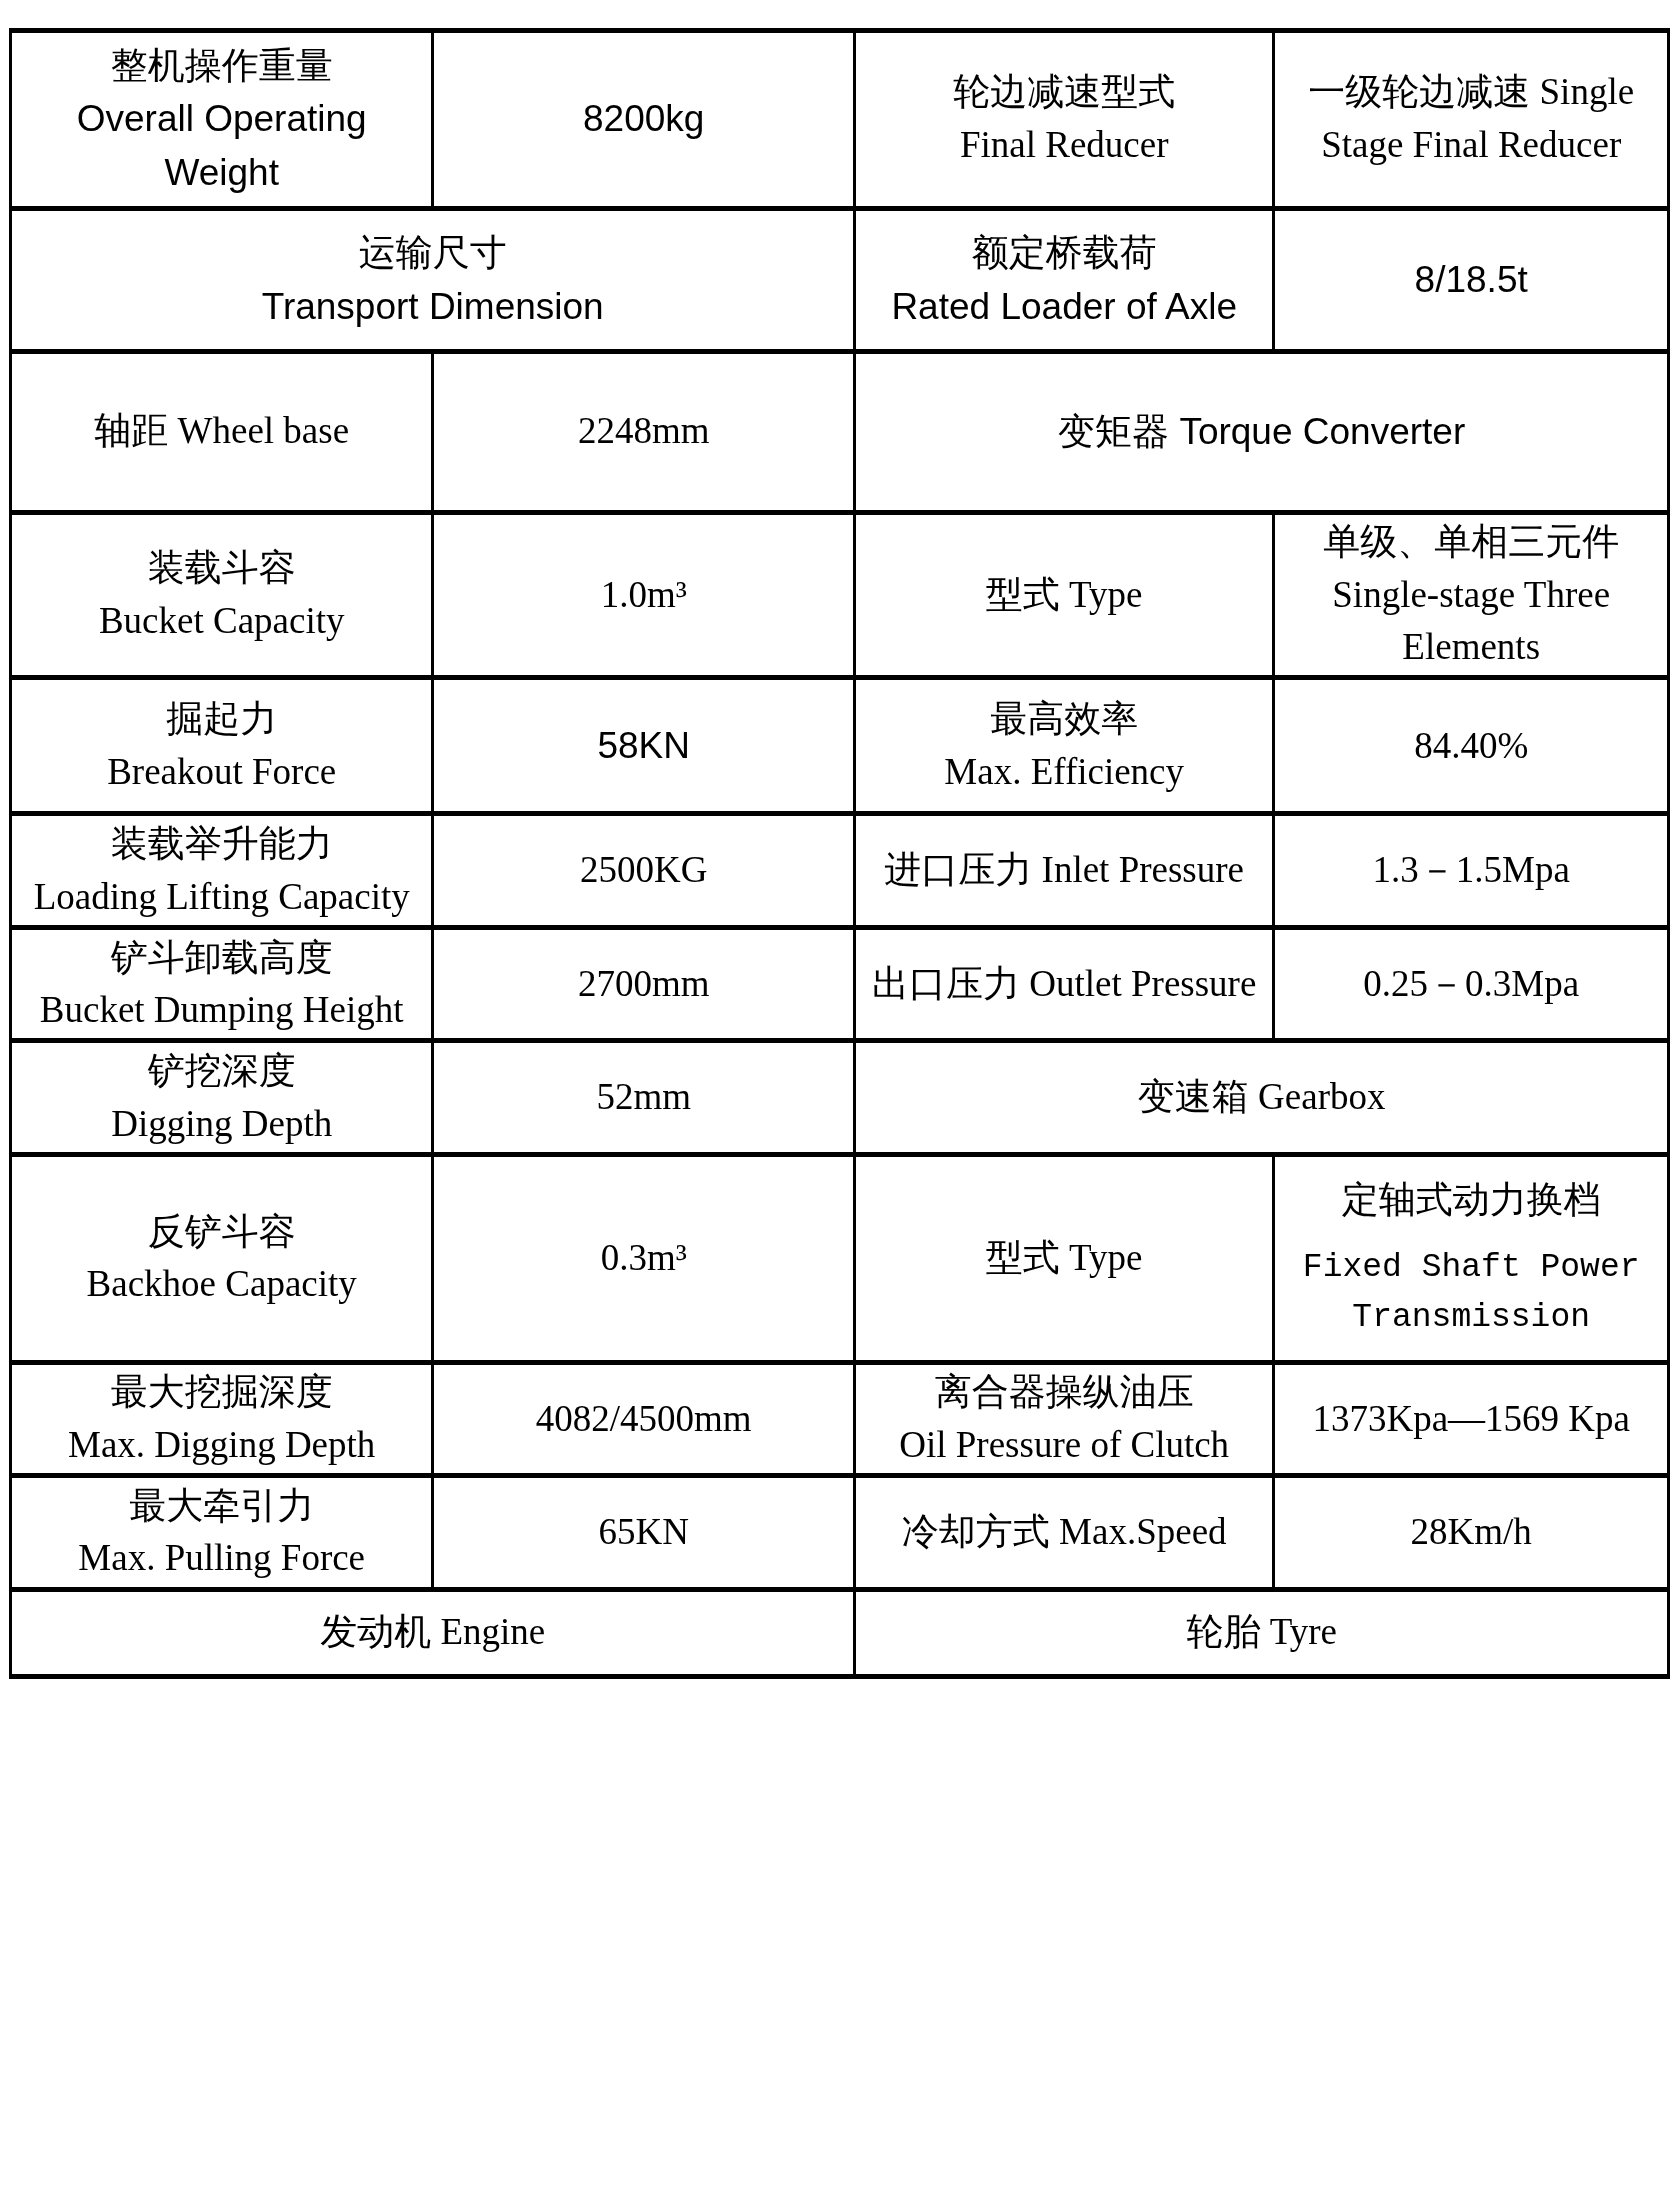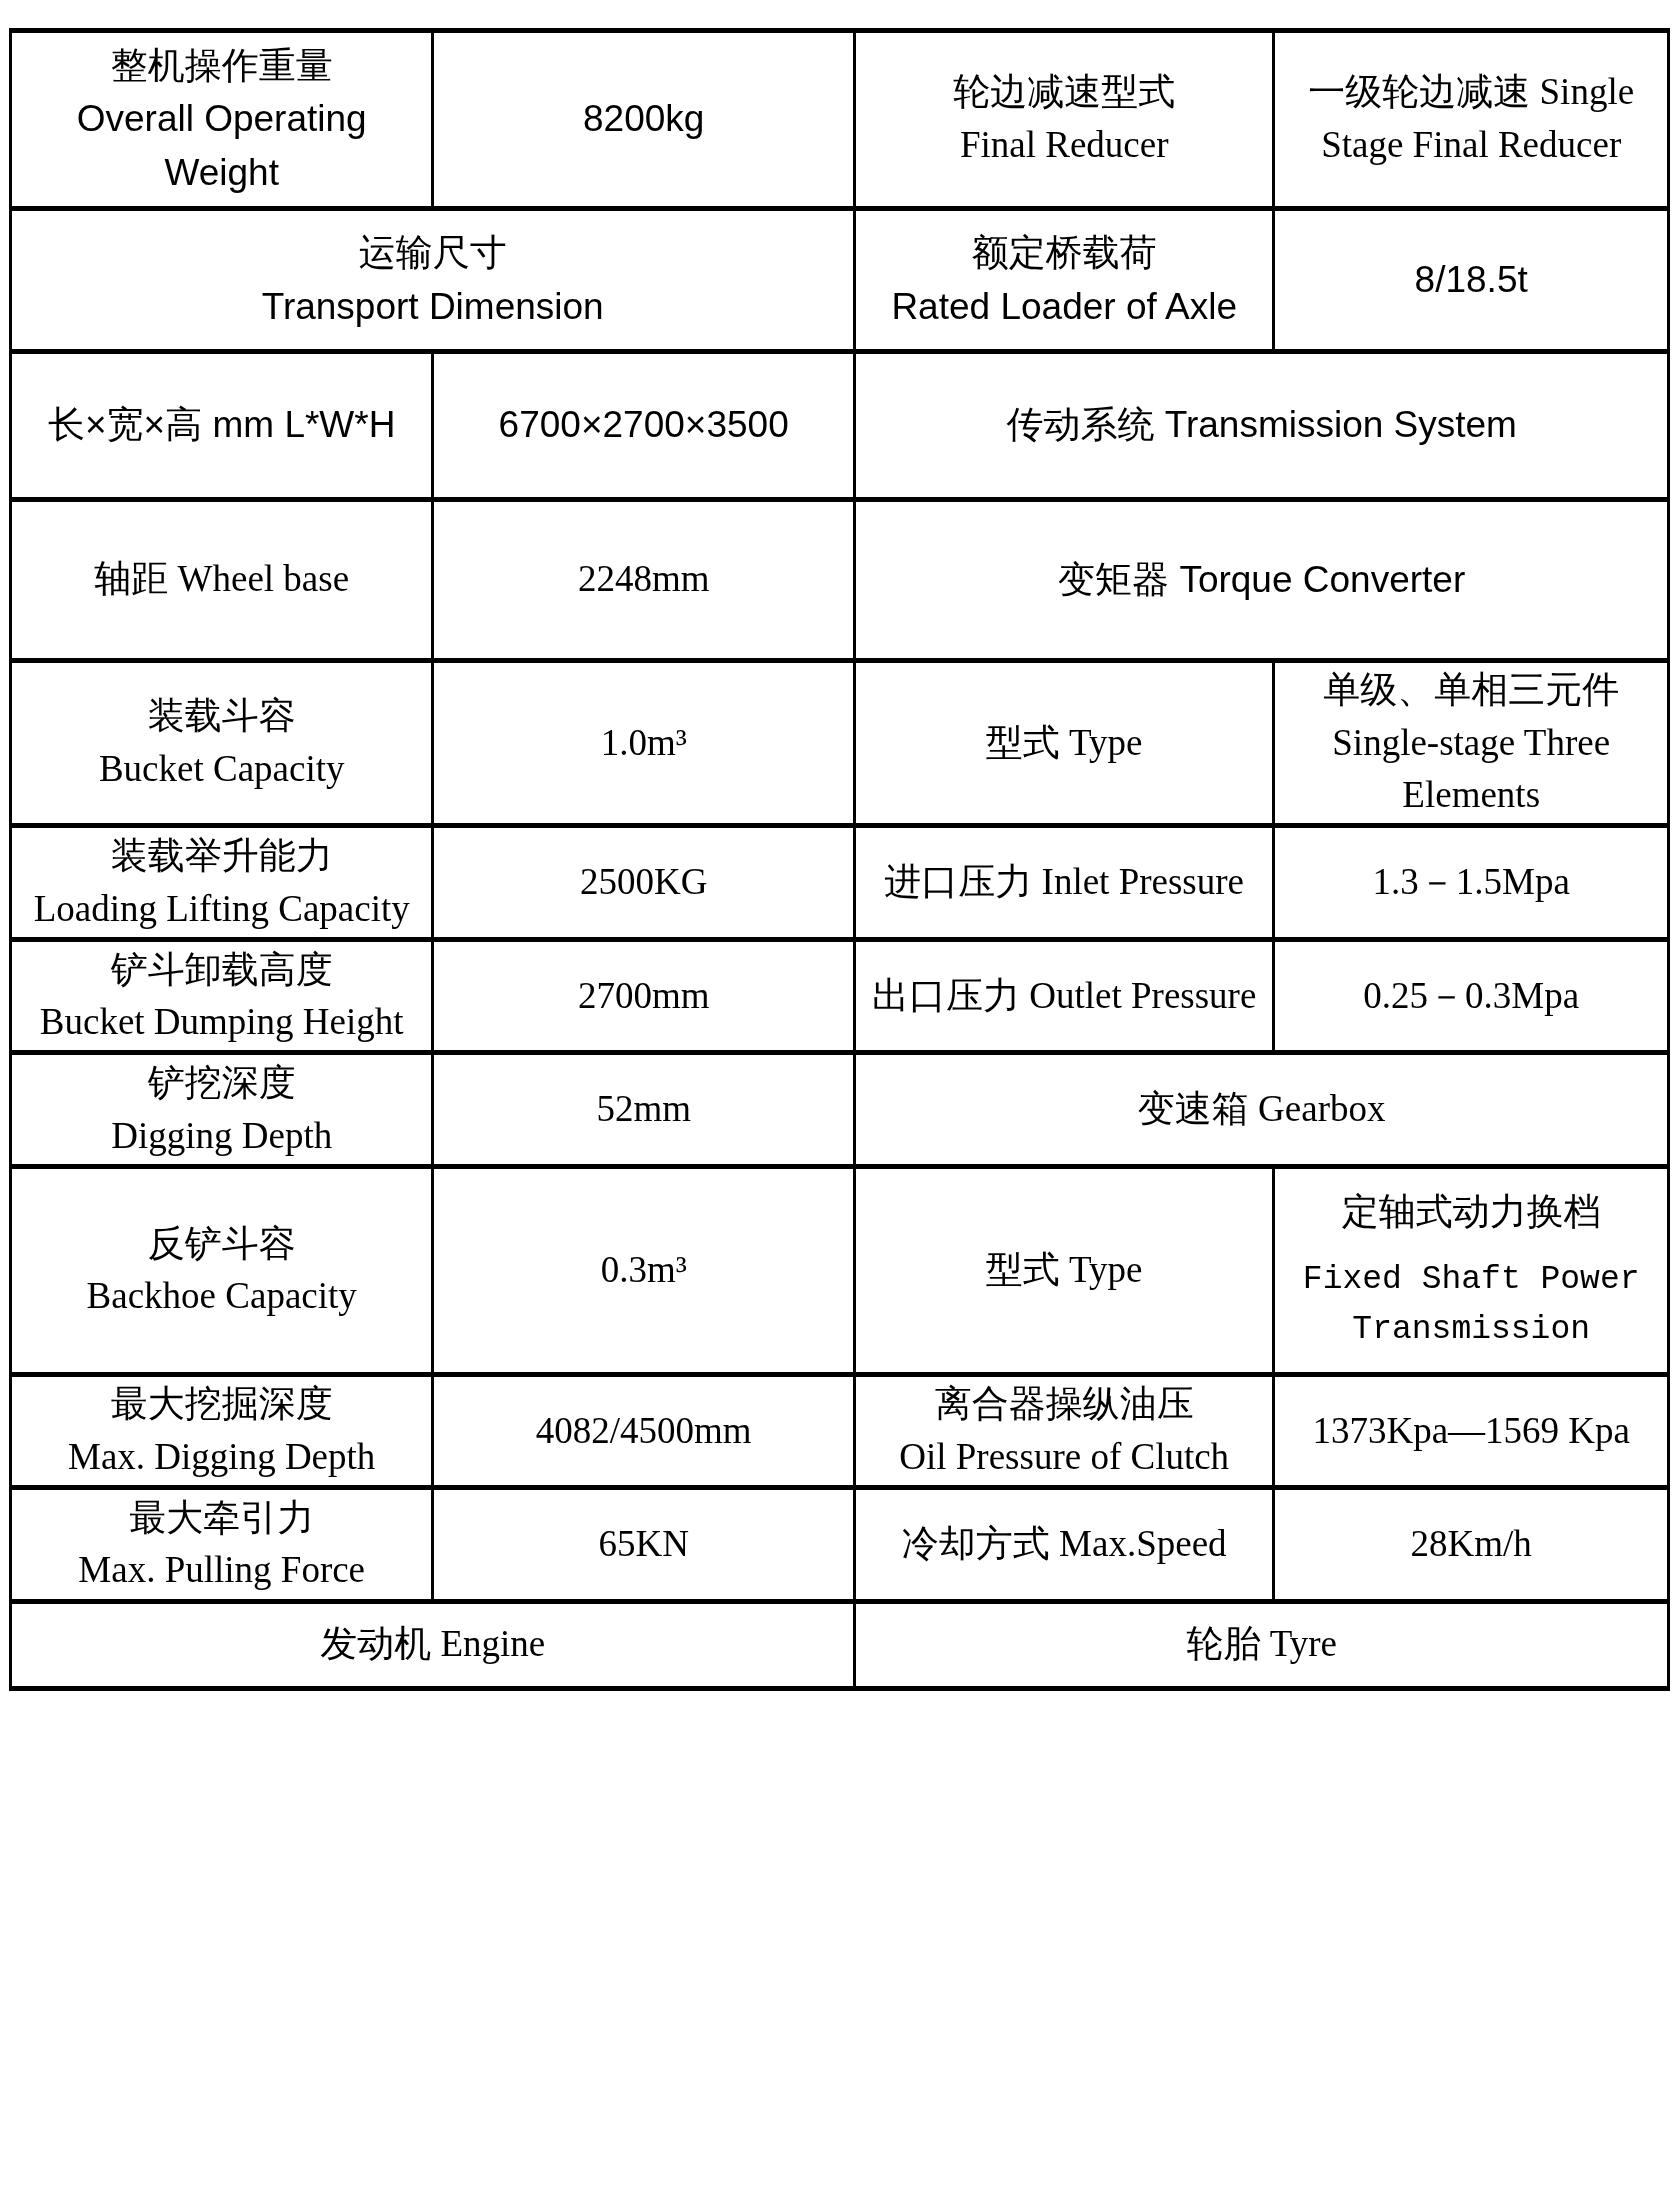--- a/index.html
+++ b/index.html
@@ -57,38 +57,41 @@
       <td class="serif">一级轮边减速 Single
 Stage Final Reducer</td>
     </tr>
     <tr class="r2">
       <td class="sans" colspan="2">运输尺寸
 Transport Dimension</td>
       <td class="sans">额定桥载荷
 Rated Loader of Axle</td>
       <td class="sans">8/18.5t</td>
     </tr>
-    <tr class="r3">
-      <td class="sans">长×宽×高 mm L*W*H</td>
-      <td class="sans">6700×2700×3500</td>
-      <td class="sans" colspan="2">传动系统 Transmission System</td>
-    </tr>
     <tr class="r4">
       <td class="serif">轴距  Wheel base</td>
       <td class="serif">2248mm</td>
       <td class="sans" colspan="2">变矩器 Torque Converter</td>
     </tr>
     <tr class="r6">
       <td class="serif">装载斗容
 Bucket Capacity</td>
       <td class="serif">1.0m³</td>
       <td class="serif">型式 Type</td>
       <td class="serif">单级、单相三元件
 Single-stage Three
 Elements</td>
+    </tr>
+    <tr class="r7">
+      <td class="serif">掘起力
+Breakout Force</td>
+      <td class="sans">58KN</td>
+      <td class="serif">最高效率
+Max. Efficiency</td>
+      <td class="serif">84.40%</td>
     </tr>
     <tr class="r8">
       <td class="serif">装载举升能力
 Loading Lifting Capacity</td>
       <td class="serif">2500KG</td>
       <td class="serif">进口压力 Inlet Pressure</td>
       <td class="serif">1.3－1.5Mpa</td>
     </tr>
     <tr class="r9">
       <td class="serif">铲斗卸载高度

